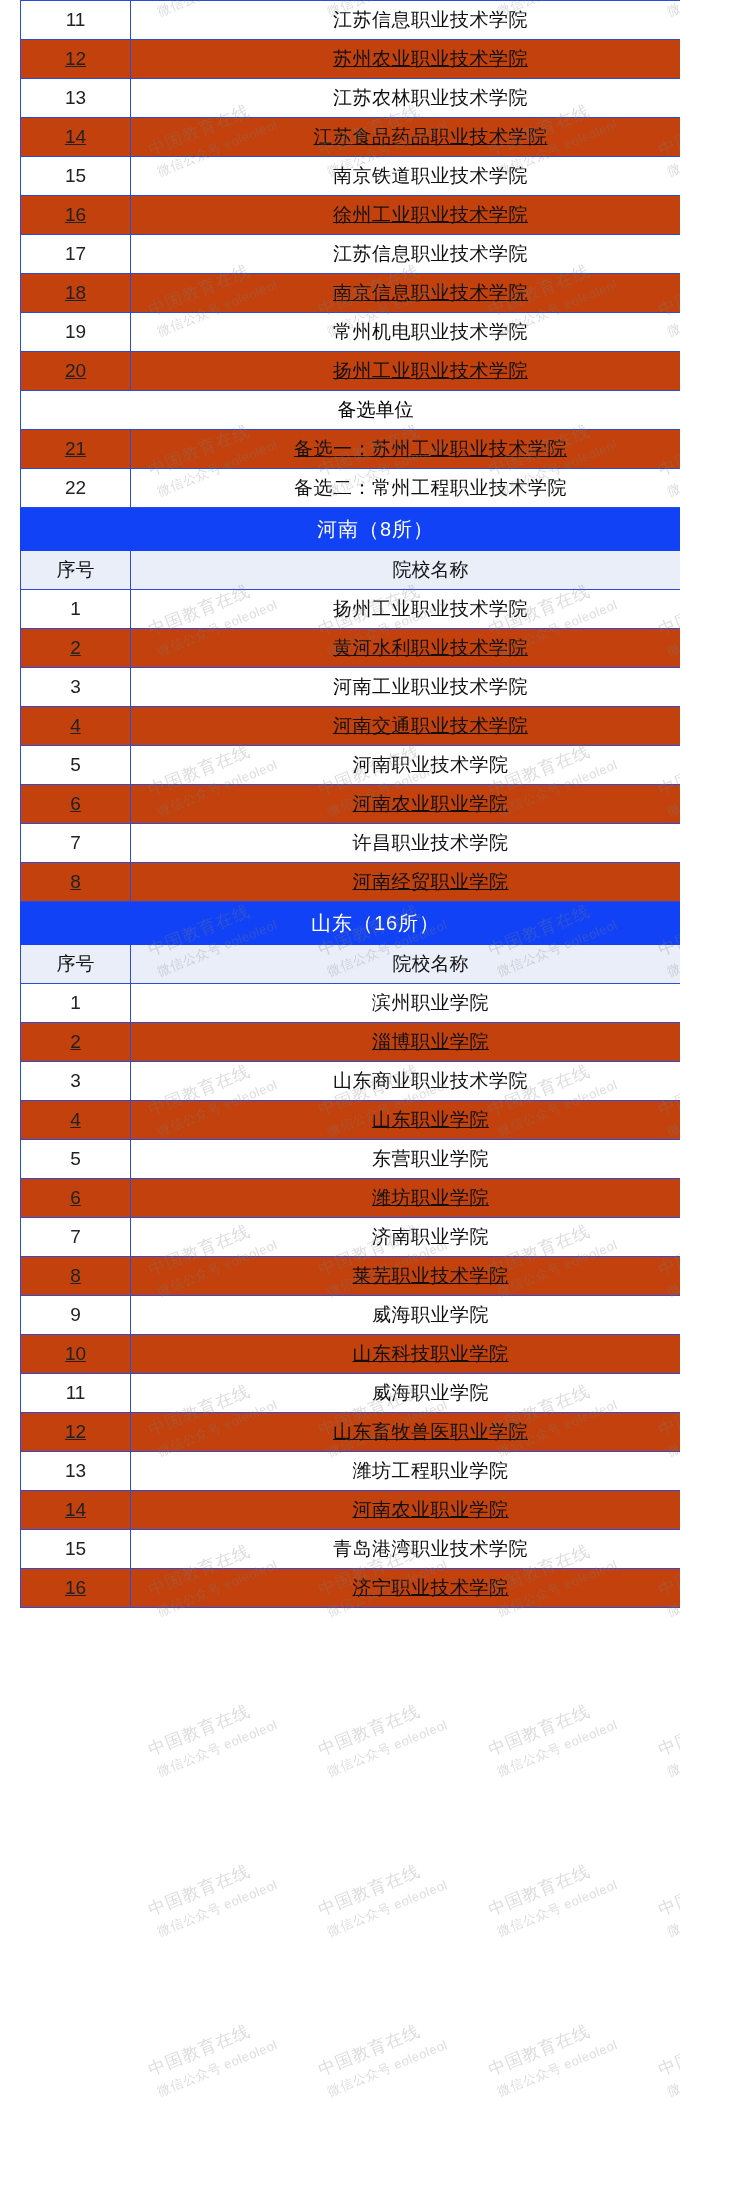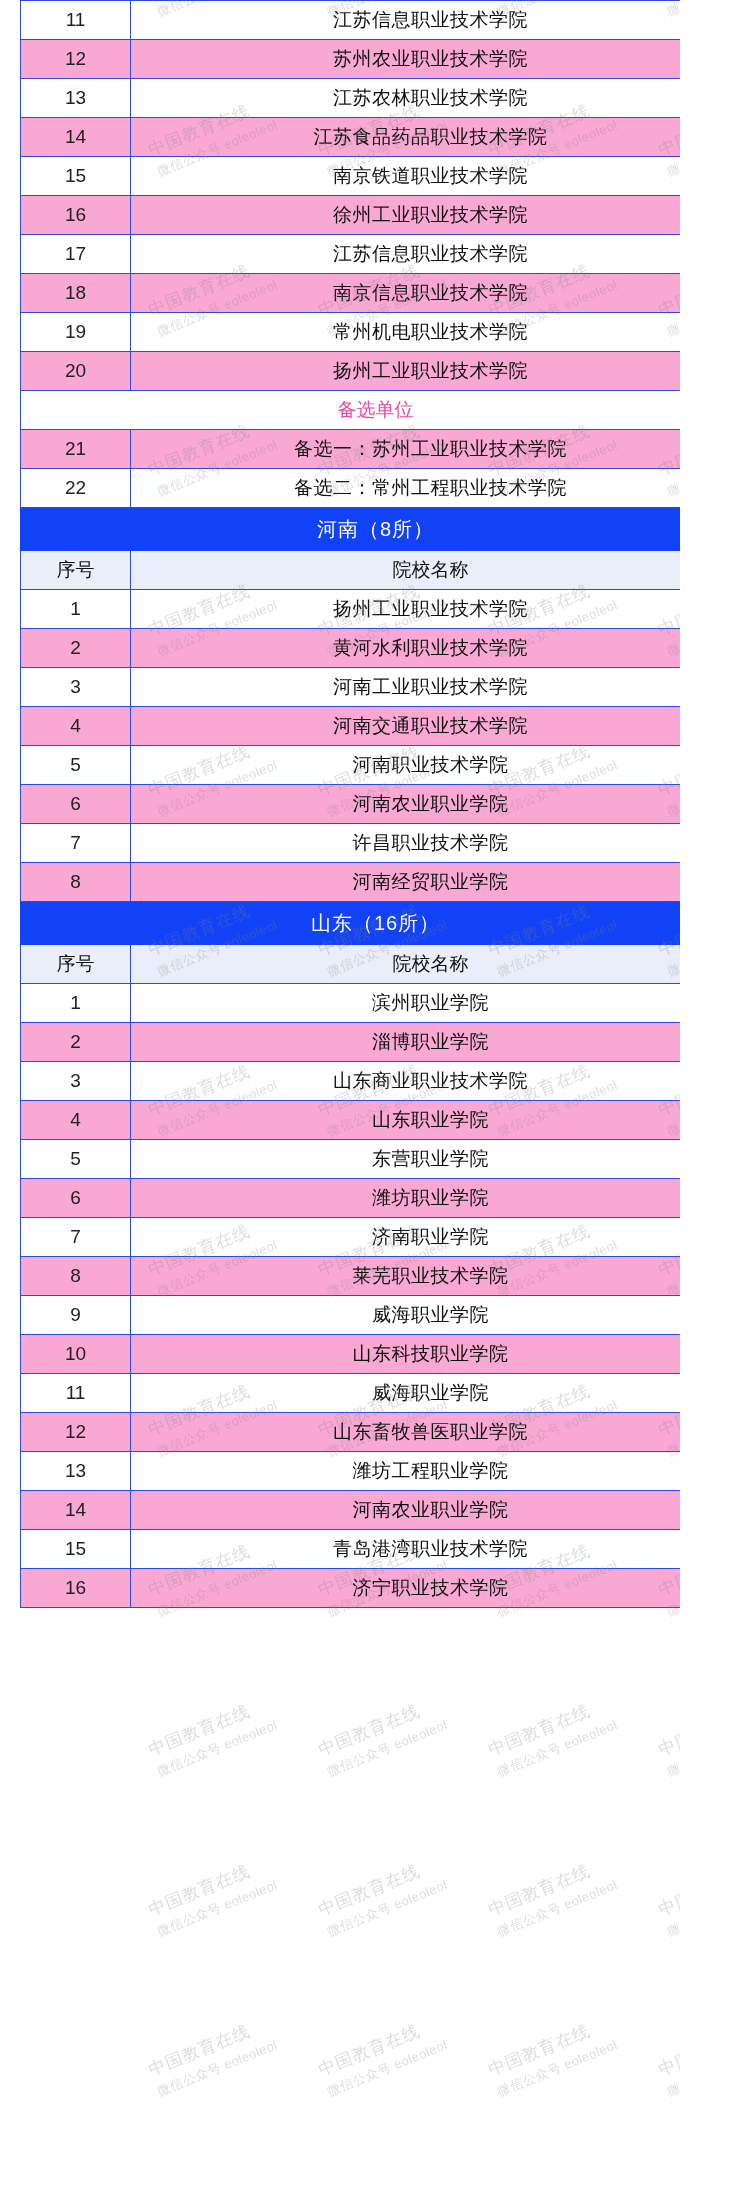--- a/index.html
+++ b/index.html
@@ -37,34 +37,34 @@
     font-size: 19px;
     text-align: center;
     vertical-align: middle;
     background: transparent;
     padding: 0;
   }
   col.c-num { width: 110px; }
   col.c-name { width: 600px; }
 
   tr.row-white td { background: #ffffff; }
-  tr.row-alt td { background: #f9a8d4; }
+  tr.row-alt td { background: #c2410c; text-decoration: underline; }
 
   td.num-cell {
     font-size: 18px;
     color: #222;
   }
   td.name-cell {
     font-size: 20px;
     color: #111;
     letter-spacing: 0.5px;
   }
   td.span-cell {
     font-size: 20px;
-    color: #ec4899;
+    color: #000000;
   }
   tr.section-header td {
     background: #1142f5;
     color: #ffffff;
     font-size: 20px;
     height: 42px;
     border: 1px solid #1142f5;
     letter-spacing: 1px;
   }
   tr.col-header td {

